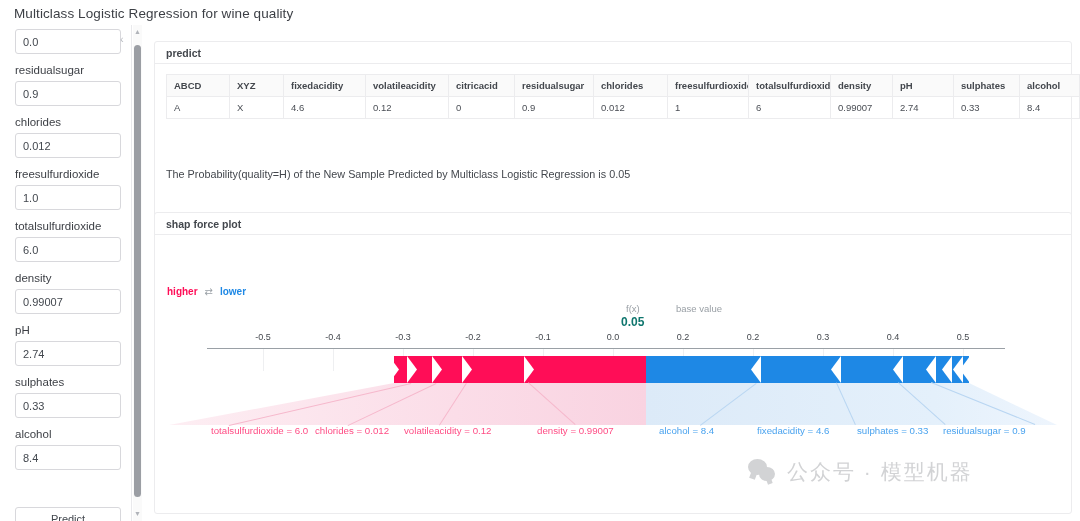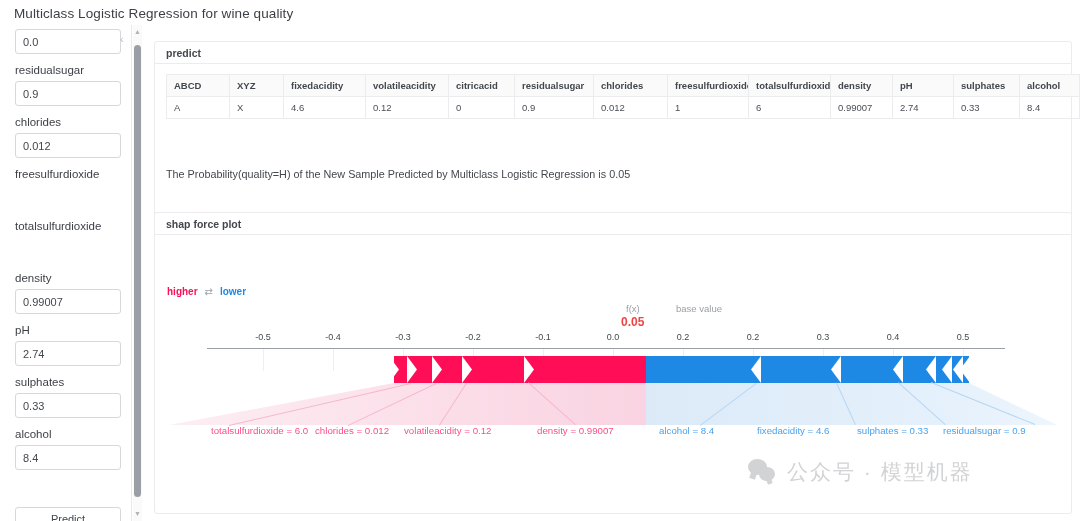--- a/index.html
+++ b/index.html
@@ -131,21 +131,21 @@
   .fx-label {
     position: absolute; top: 68px; left: 471px;
     font-size: 9.5px; color: #9aa0a6;
   }
   .base-label {
     position: absolute; top: 68px; left: 521px;
     font-size: 9.5px; color: #9aa0a6;
   }
   .fx-value {
     position: absolute; top: 80px; left: 466px;
-    font-size: 12px; font-weight: bold; color: #ef4444;
+    font-size: 12px; font-weight: bold; color: #0f766e;
   }
 
   
   .axis-line {
     position: absolute; left: 52px; top: 113px;
     width: 798px; height: 1px; background: #9aa0a6;
   }
   .tick { position: absolute; top: 113px; width: 1px; height: 4px; background: #9aa0a6; }
   .tick-label {
     position: absolute; top: 97px; font-size: 9px; color: #44484e;
@@ -224,23 +224,25 @@
     <div class="field" style="top:38px">
       <div class="field-label">residualsugar</div>
       <input class="field-input" value="0.9" style="">
     </div>
     <div class="field" style="top:90px">
       <div class="field-label">chlorides</div>
       <input class="field-input" value="0.012" style="">
     </div>
     <div class="field" style="top:142px">
       <div class="field-label">freesulfurdioxide</div>
+      <input class="field-input" value="1.0" style="">
     </div>
     <div class="field" style="top:194px">
       <div class="field-label">totalsulfurdioxide</div>
+      <input class="field-input" value="6.0" style="">
     </div>
     <div class="field" style="top:246px">
       <div class="field-label">density</div>
       <input class="field-input" value="0.99007" style="">
     </div>
     <div class="field" style="top:298px">
       <div class="field-label">pH</div>
       <input class="field-input" value="2.74" style="">
     </div>
     <div class="field" style="top:350px">

